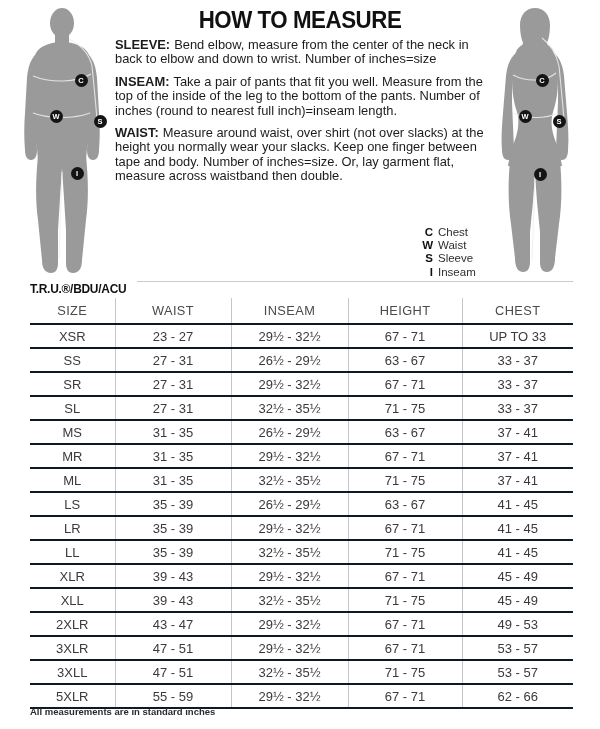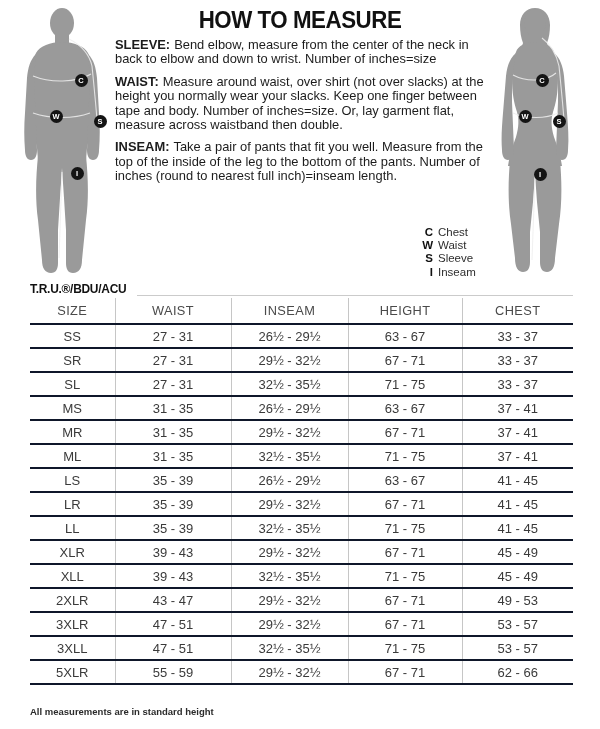--- a/index.html
+++ b/index.html
@@ -18,21 +18,21 @@
   .ilabel{font-weight:bold;margin-right:4px;}
 
   
   .legend{position:absolute;left:380px;top:226px;width:110px;
           font-size:11.5px;line-height:13.2px;color:#2e2e2e;}
   .legend-row{display:flex;justify-content:flex-end;}
   .lk{font-weight:bold;width:18px;text-align:right;color:#111;}
   .lv{width:52px;margin-left:5px;text-align:left;}
 
   
-  .section-row{position:absolute;left:30px;top:281px;width:543px;display:flex;align-items:flex-end;}
+  .section-row{position:absolute;left:30px;top:281px;width:543px;display:flex;align-items:flex-start;}
   .section-label{font-size:13px;font-weight:bold;color:#111;letter-spacing:-.3px;
                  transform:scaleX(.92);transform-origin:left center;white-space:nowrap;}
   .rule{flex:1;border-top:1px solid #cbcbcb;margin-left:2px;}
 
   
   .size-table{position:absolute;left:30px;top:298px;width:543px;border-collapse:collapse;
               table-layout:fixed;text-align:center;}
   .size-table th{height:23px;font-weight:normal;font-size:12.8px;color:#4a4a4a;letter-spacing:.4px;}
   .size-table td{height:20px;font-size:13px;color:#3a3a3a;}
   .size-table tr{border-bottom:2px solid #0f172a;}
@@ -97,22 +97,22 @@
     <div class="badge" style="left:45.5px;top:65.5px;">C</div>
     <div class="badge" style="left:28.5px;top:101.5px;">W</div>
     <div class="badge" style="left:62.5px;top:106.5px;">S</div>
     <div class="badge" style="left:43.5px;top:159.5px;">I</div>
   </div>
 
   <h1 class="title">HOW TO MEASURE</h1>
 
   <div class="instructions">
     <p><span class="ilabel">SLEEVE:</span><span>Bend elbow, measure from the center of the neck in back to elbow and down to wrist.  Number of inches=size</span></p>
+    <p><span class="ilabel">INSEAM:</span><span>Take a pair of pants that fit you well.  Measure from the top of the inside of the leg to the bottom of the pants.  Number of inches (round to nearest full inch)=inseam length.</span></p>
     <p><span class="ilabel">WAIST:</span><span>Measure around waist, over shirt (not over slacks) at the height you normally wear your slacks.  Keep one finger between tape and body.  Number of inches=size. Or, lay garment flat, measure across waistband then double.</span></p>
-    <p><span class="ilabel">INSEAM:</span><span>Take a pair of pants that fit you well.  Measure from the top of the inside of the leg to the bottom of the pants.  Number of inches (round to nearest full inch)=inseam length.</span></p>
   </div>
 
   <div class="legend">
     <div class="legend-row">
         <span class="lk">C</span>
         <span class="lv">Chest</span>
       </div>
     <div class="legend-row">
         <span class="lk">W</span>
         <span class="lv">Waist</span>
@@ -144,20 +144,27 @@
       <tr>
           <th>SIZE</th>
           <th>WAIST</th>
           <th>INSEAM</th>
           <th>HEIGHT</th>
           <th>CHEST</th>
         </tr>
     </thead>
     <tbody>
         <tr>
+          <td>XSR</td>
+          <td>23 - 27</td>
+          <td>29½ - 32½</td>
+          <td>67 - 71</td>
+          <td>UP TO 33</td>
+        </tr>
+        <tr>
           <td>SS</td>
           <td>27 - 31</td>
           <td>26½ - 29½</td>
           <td>63 - 67</td>
           <td>33 - 37</td>
         </tr>
         <tr>
           <td>SR</td>
           <td>27 - 31</td>
           <td>29½ - 32½</td>
@@ -251,15 +258,15 @@
         <tr>
           <td>5XLR</td>
           <td>55 - 59</td>
           <td>29½ - 32½</td>
           <td>67 - 71</td>
           <td>62 - 66</td>
         </tr>
       </tbody>
   </table>
 
-  <div class="footnote">All measurements are in standard height</div>
+  <div class="footnote">All measurements are in standard inches</div>
 
 </div>
 
 </body></html>

